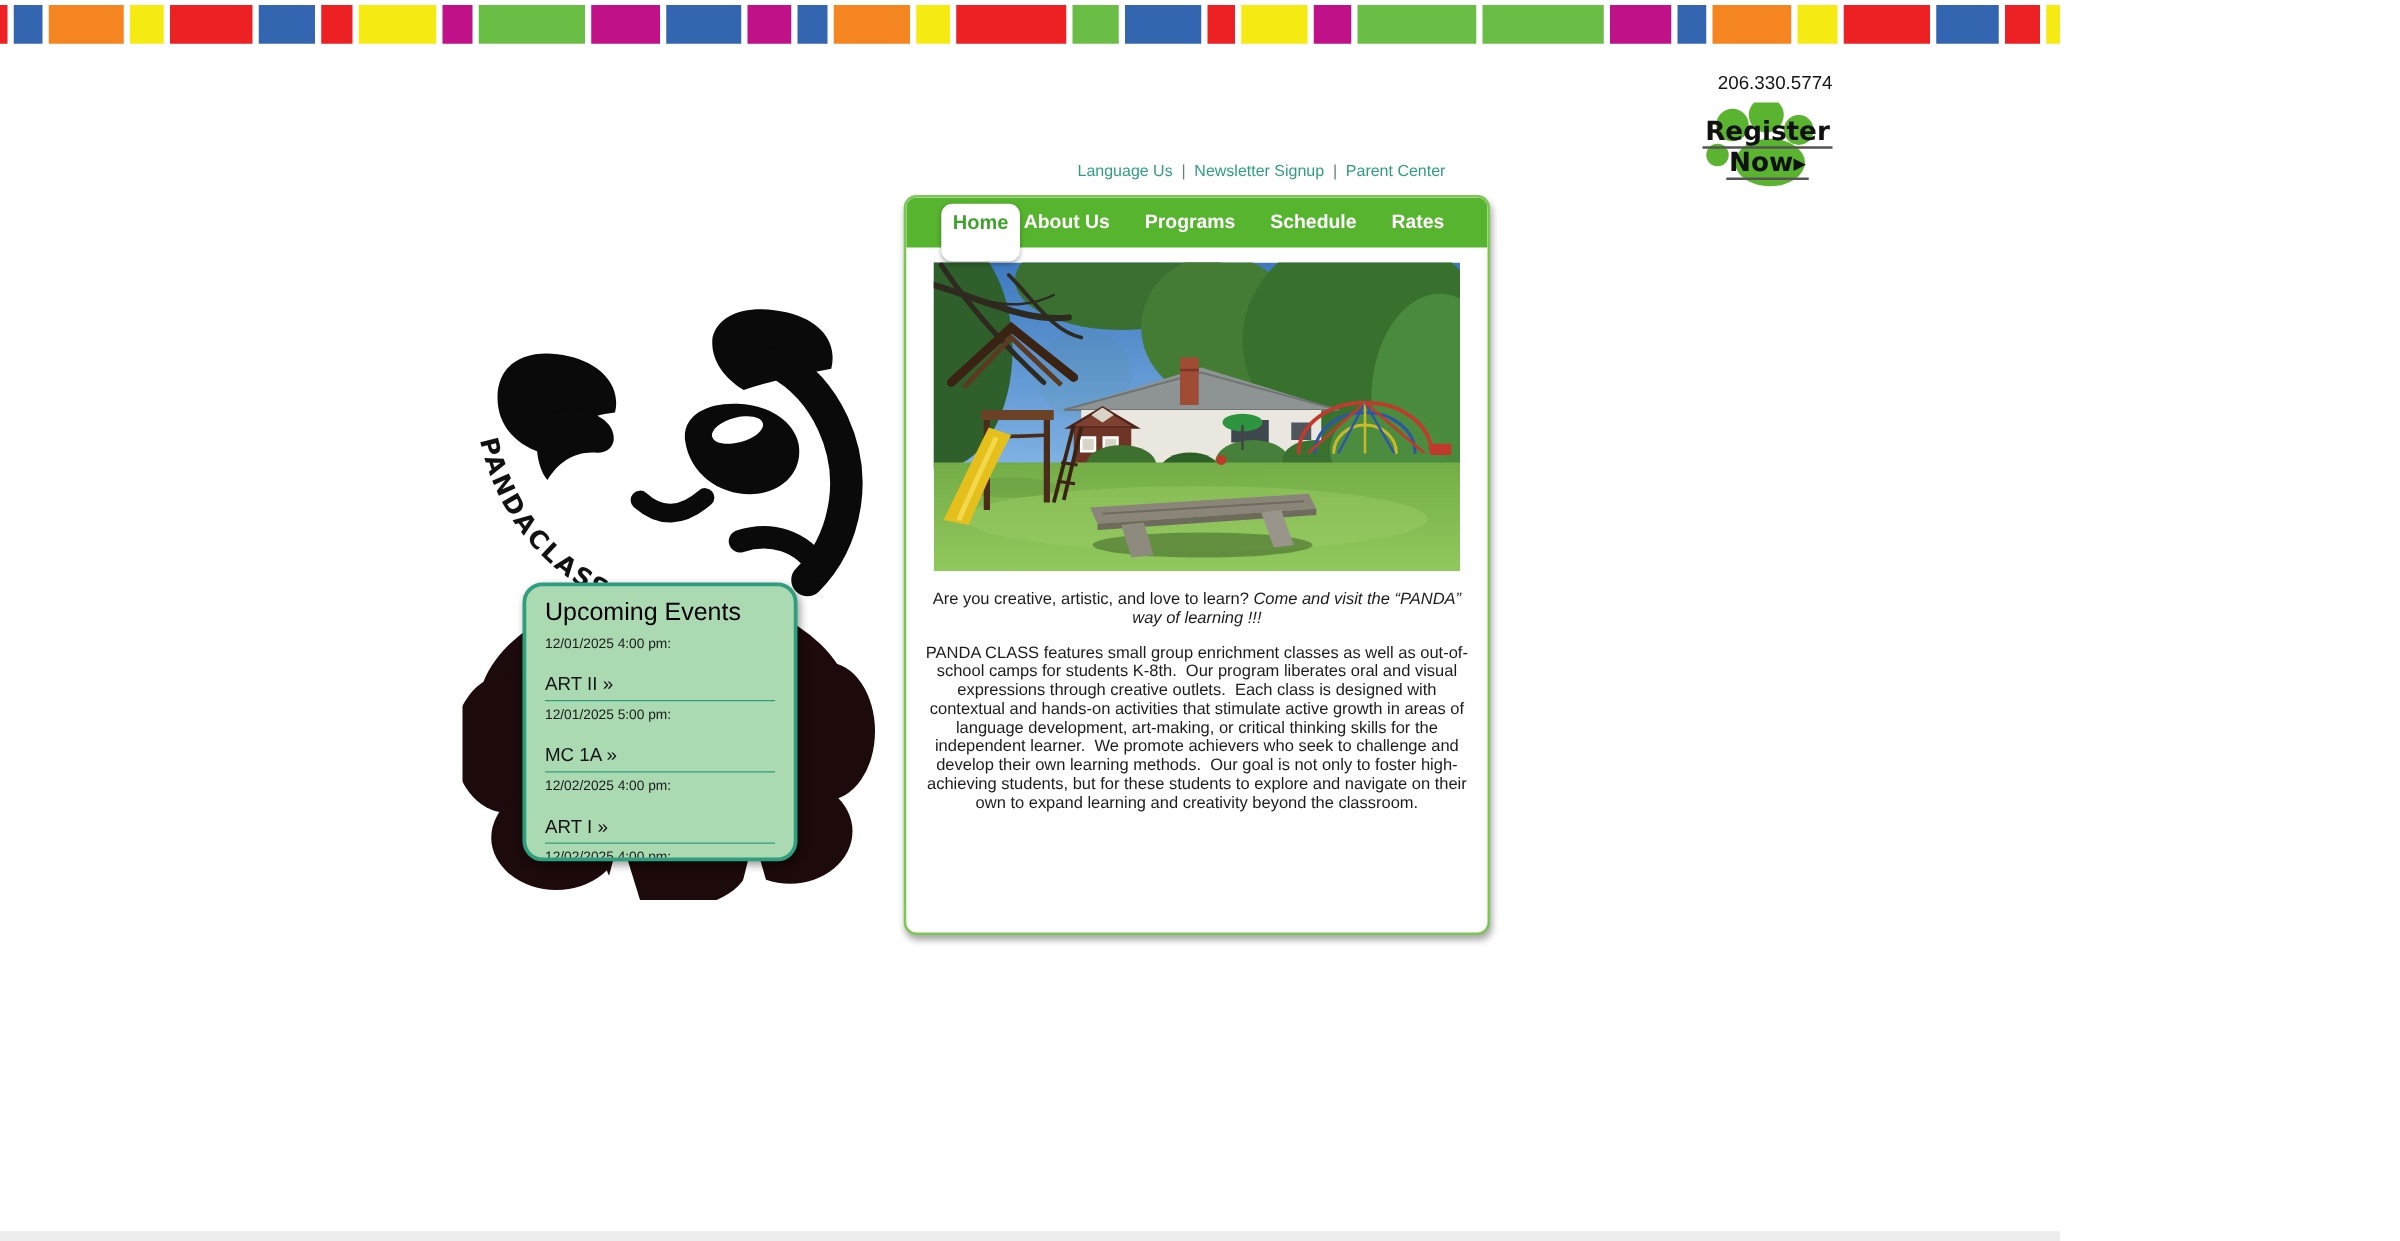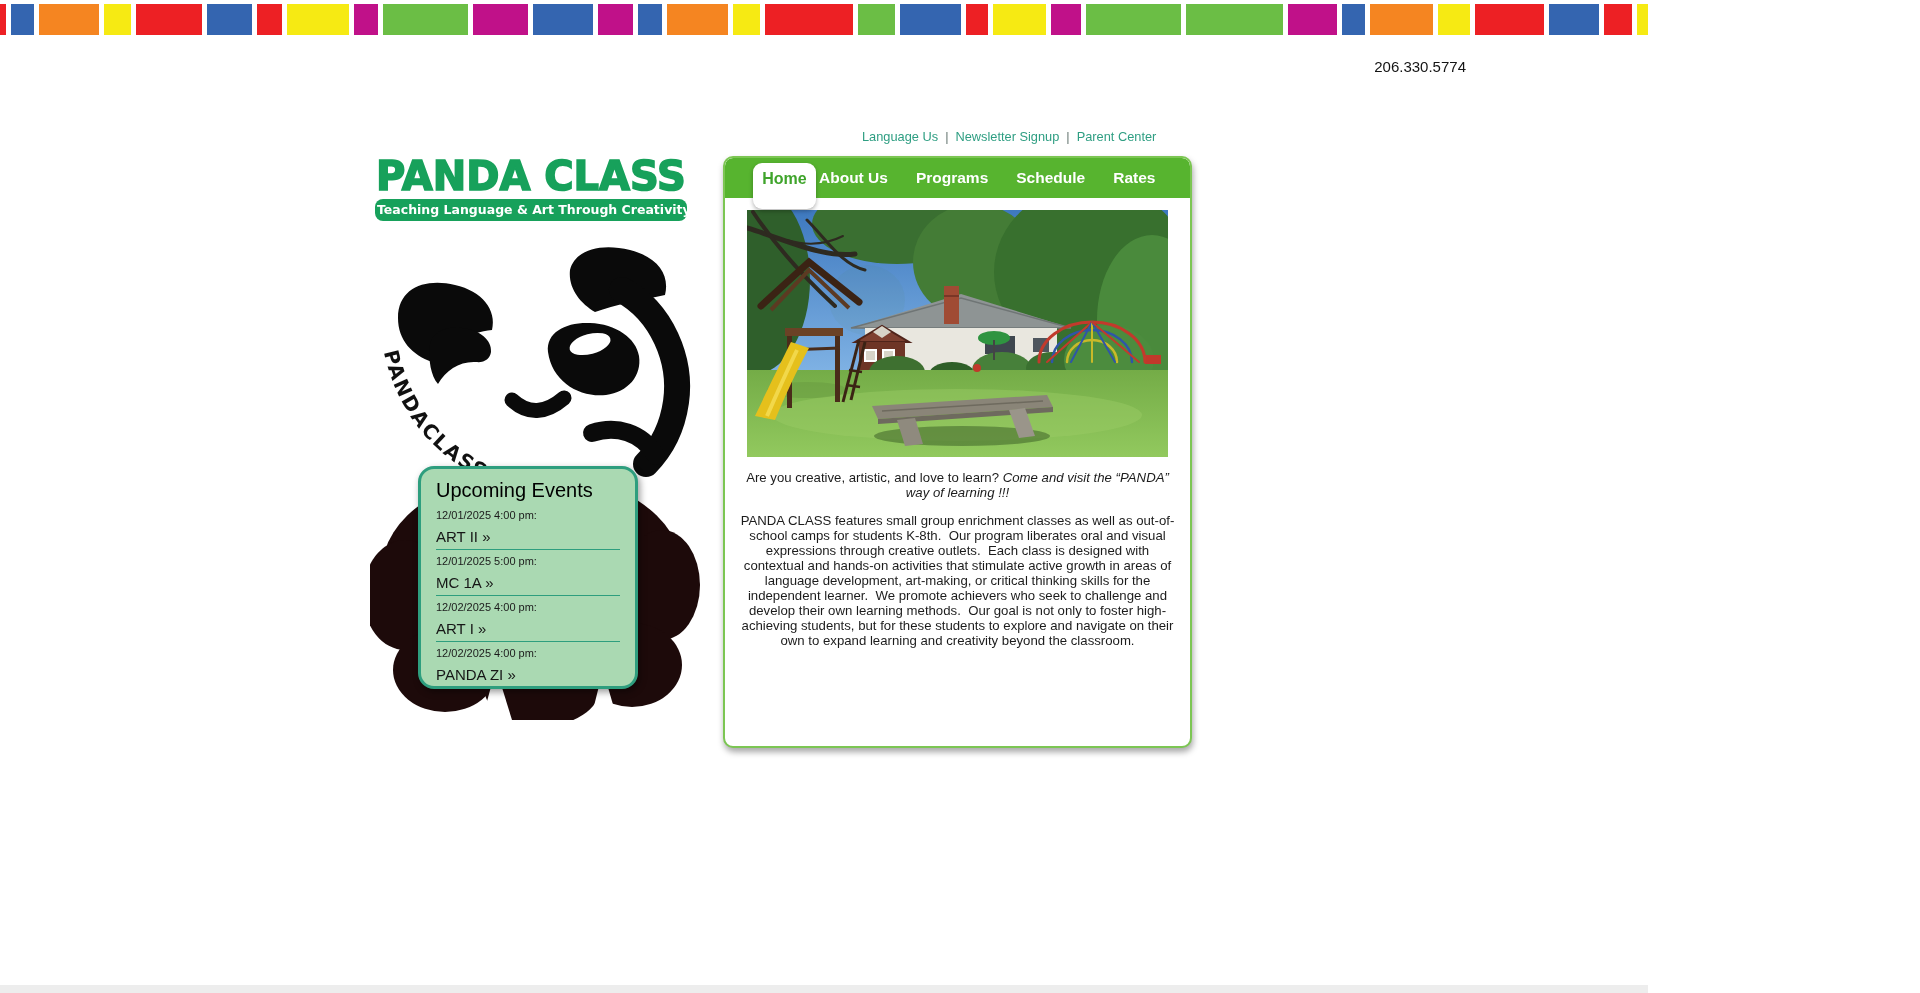--- a/index.html
+++ b/index.html
@@ -34,21 +34,21 @@
   
   .panda{position:absolute;left:370px;top:240px;z-index:1;}
 
   
   .events{position:absolute;left:418px;top:466px;width:220px;height:223px;z-index:2;box-sizing:border-box;
           background:var(--events-bg);border:3px solid var(--events-border);border-radius:16px;
           box-shadow:2px 3px 7px rgba(0,0,0,.4);padding:10px 15px 4px 15px;overflow:hidden;}
   .events-title{font-size:20px;color:#000000;margin-bottom:7px;cursor:pointer;}
   .event-item{margin-bottom:2px;}
   .event-date{font-size:11px;color:#1b1b1b;}
-  .event-name{display:block;font-size:15px;color:#161616;text-decoration:none;margin-top:7px;cursor:pointer;}
+  .event-name{display:block;font-size:15px;color:#161616;text-decoration:none;margin-top:18px;cursor:pointer;}
   .event-divider{border-bottom:1.5px solid var(--events-border);margin:4px 0 5px 0;}
 
   
   .panel{position:absolute;left:723px;top:156px;width:469px;height:592px;box-sizing:border-box;
          background:#fff;border:2px solid var(--panel-border-green);border-radius:10px;
          box-shadow:1px 4px 6px rgba(0,0,0,.35);overflow:hidden;}
   .navbar{position:relative;height:40px;background:var(--nav-green);border-radius:8px 8px 0 0;}
   .tabs-row{position:absolute;left:94px;top:0;height:40px;display:flex;gap:28px;align-items:center;}
   .tab{color:#fff;font-weight:700;font-size:15.5px;text-decoration:none;white-space:nowrap;cursor:pointer;}
   .active-tab{position:absolute;left:13px;top:5px;width:63px;height:46px;background:#fff;border-radius:9px;
@@ -100,27 +100,36 @@
       <div style="width: 69px; background: rgb(237, 32, 36);"></div>
       <div style="width: 50px; background: rgb(52, 101, 176);"></div>
       <div style="width: 28px; background: rgb(237, 32, 36);"></div>
       <div style="width: 57px; background: rgb(246, 234, 19);"></div>
       <div style="width: 23px; background: rgb(192, 17, 137);"></div>
       <div style="width: 195px; background: rgb(107, 190, 69);"></div>
     </div>
 
   <div class="phone">206.330.5774</div>
 
+  <div class="register">
+    <svg width="116" height="70" viewBox="0 0 116 70">
+      <circle cx="30" cy="18" r="13" fill="#5BB42F"></circle>
+      <circle cx="57" cy="10" r="14" fill="#5BB42F"></circle>
+      <circle cx="83" cy="22" r="12" fill="#5BB42F"></circle>
+      <circle cx="18" cy="42" r="9" fill="#5BB42F"></circle>
+      <ellipse cx="60" cy="48" rx="28" ry="19" fill="#5BB42F"></ellipse>
+    </svg>
+    <div class="reg-text">
+      <span class="reg-line">Register</span><br>
+      <span class="reg-line"><span>Now</span><span class="reg-arrow">▶</span></span>
+    </div>
+  </div>
 
   <div class="ulinks"><a href="#">Language Us</a><span class="sep">|</span><a href="#">Newsletter Signup</a><span class="sep">|</span><a href="#">Parent Center</a></div>
 
-  <div class="logo">
-    <div class="logo-title">PANDA CLASS</div>
-    <div class="logo-tagline">Teaching Language &amp; Art Through Creativity!</div>
-  </div>
 
   <svg class="panda" width="330" height="480" viewBox="0 0 330 480">
 
     <path d="M 28 78 C 28 48 55 38 85 45 C 112 51 127 70 122 90 C 100 92 75 105 62 122 C 42 115 28 100 28 78 Z" fill="#0a0a0a"></path>
     <path d="M 200 30 C 205 10 230 3 260 10 C 288 17 300 35 295 55 C 270 60 245 65 225 72 C 210 63 198 48 200 30 Z" fill="#0a0a0a"></path>
 
     <path d="M 252 50 C 292 72 312 120 306 162 C 302 190 290 210 276 224" fill="none" stroke="#0a0a0a" stroke-width="26" stroke-linecap="round"></path>
 
     <path d="M 60 105 C 62 92 76 86 92 88 C 110 90 122 100 121 112 C 120 119 114 123 106 122 C 90 121 76 130 68 144 C 61 136 58 120 60 105 Z" fill="#0a0a0a"></path>
     <path d="M 178 112 C 176 92 196 82 220 83 C 246 84 266 98 269 116 C 272 136 258 152 236 155 C 210 158 182 142 178 112 Z" fill="#0a0a0a"></path>

